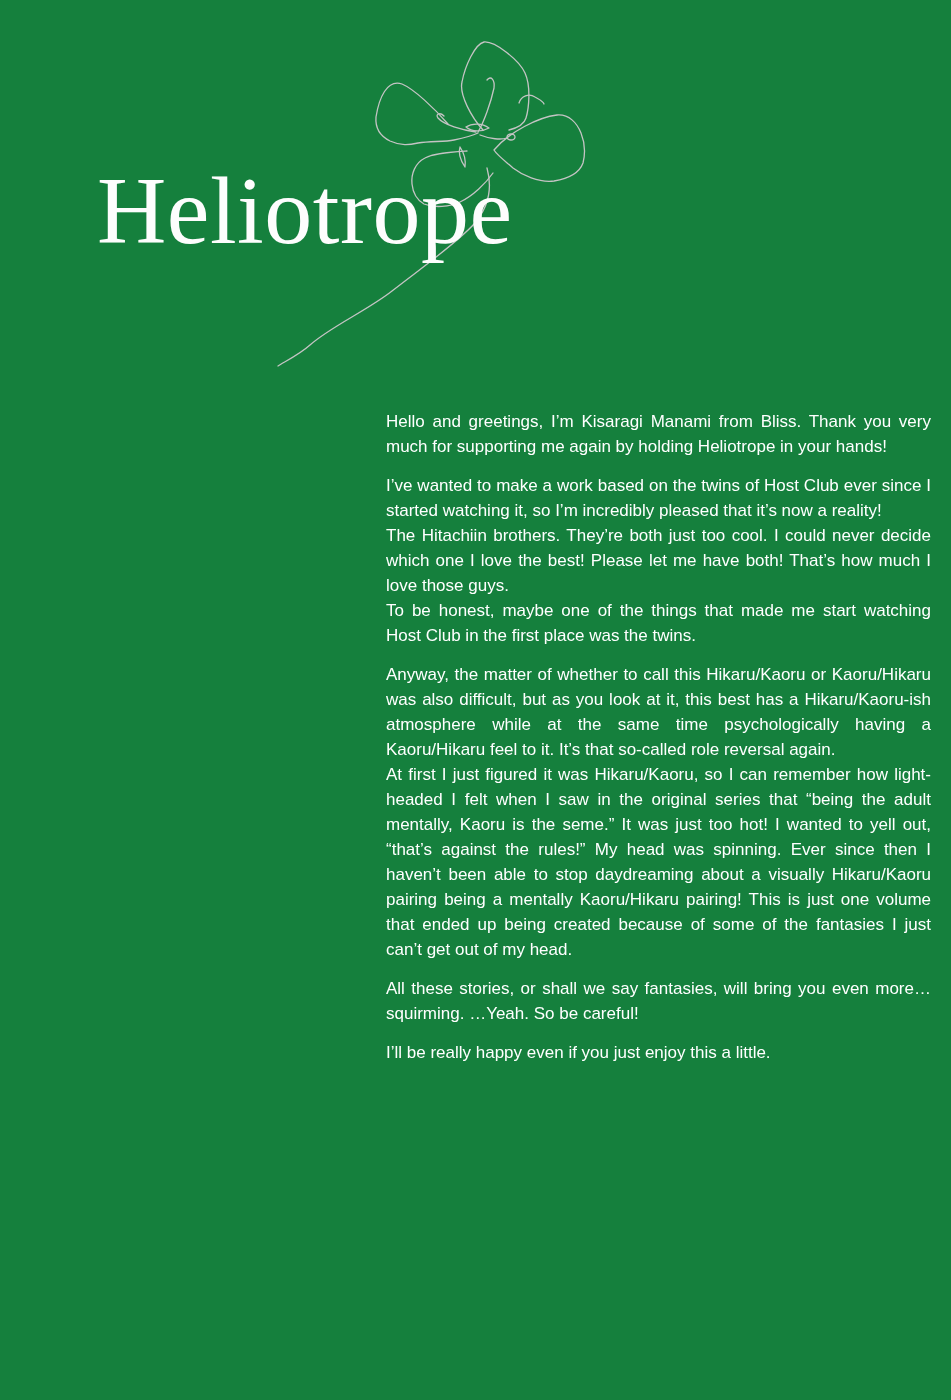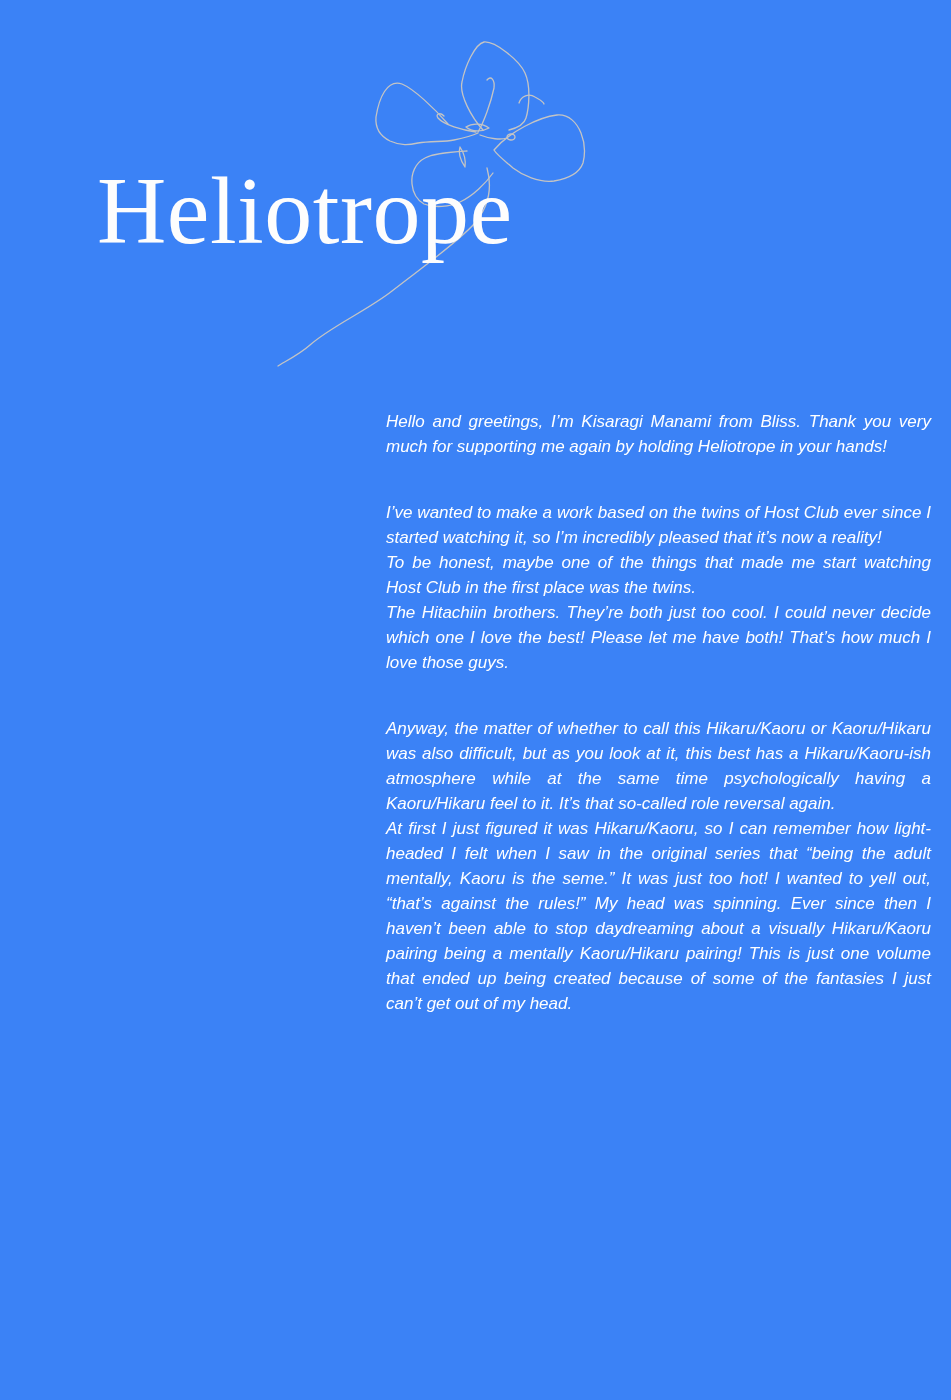--- a/index.html
+++ b/index.html
@@ -4,21 +4,21 @@
 <style>
   html, body {
     margin: 0;
     padding: 0;
     background: #000000;
   }
   .page {
     position: relative;
     width: 951px;
     height: 1400px;
-    background: #3b82f6;
+    background: #15803d;
     overflow: hidden;
     font-family: "Liberation Sans", sans-serif;
   }
   .flower-svg {
     position: absolute;
     left: 268px;
     top: 28px;
     width: 320px;
     height: 340px;
     z-index: 1;
@@ -43,24 +43,23 @@
     width: 545px;
     z-index: 2;
     color: #ffffff;
     font-size: 17px;
     line-height: 25px;
     text-align: justify;
   }
   .essay p {
     margin: 0;
     padding: 0;
-    font-style: italic;
   }
   .essay p.gap {
-    margin-top: 41px;
+    margin-top: 14px;
   }
 </style>
 </head>
 <body>
 
 <div class="page">
 
   <svg class="flower-svg" viewBox="0 0 320 340" fill="none" stroke="#c4c4c4" stroke-width="1.3" stroke-linecap="round" stroke-linejoin="round">
 
     <path d="M 215,102 C 204,90 191,67 194,54 C 197,38 207,16 216,14 C 227,13 251,32 257,45 C 263,58 261,80 258,90 C 256,97 249,100 241,102"></path>
@@ -82,19 +81,21 @@
     <path d="M 192,119 C 196,125 198,132 197,139 C 193,133 190,125 192,119"></path>
 
     <path d="M 219,140 C 225,162 220,180 206,196 C 189,215 152,241 124,263 C 100,282 62,299 42,317 C 32,326 18,333 10,338"></path>
   </svg>
 
   <div class="title">Heliotrope</div>
 
   <div class="essay">
     <p>Hello and greetings, I’m Kisaragi Manami from Bliss. Thank you very much for supporting me again by holding Heliotrope in your hands!</p>
     <p class="gap">I’ve wanted to make a work based on the twins of Host Club ever since I started watching it, so I’m incredibly pleased that it’s now a reality!</p>
+    <p>The Hitachiin brothers. They’re both just too cool. I could never decide which one I love the best! Please let me have both! That’s how much I love those guys.</p>
     <p>To be honest, maybe one of the things that made me start watching Host Club in the first place was the twins.</p>
-    <p>The Hitachiin brothers. They’re both just too cool. I could never decide which one I love the best! Please let me have both! That’s how much I love those guys.</p>
     <p class="gap">Anyway, the matter of whether to call this Hikaru/Kaoru or Kaoru/Hikaru was also difficult, but as you look at it, this best has a Hikaru/Kaoru-ish atmosphere while at the same time psychologically having a Kaoru/Hikaru feel to it. It’s that so-called role reversal again.</p>
     <p>At first I just figured it was Hikaru/Kaoru, so I can remember how light-headed I felt when I saw in the original series that “being the adult mentally, Kaoru is the seme.” It was just too hot! I wanted to yell out, “that’s against the rules!” My head was spinning. Ever since then I haven’t been able to stop daydreaming about a visually Hikaru/Kaoru pairing being a mentally Kaoru/Hikaru pairing! This is just one volume that ended up being created because of some of the fantasies I just can’t get out of my head.</p>
+    <p class="gap">All these stories, or shall we say fantasies, will bring you even more…squirming. …Yeah. So be careful!</p>
+    <p class="gap">I’ll be really happy even if you just enjoy this a little.</p>
   </div>
 
 </div>
 
 </body></html>

